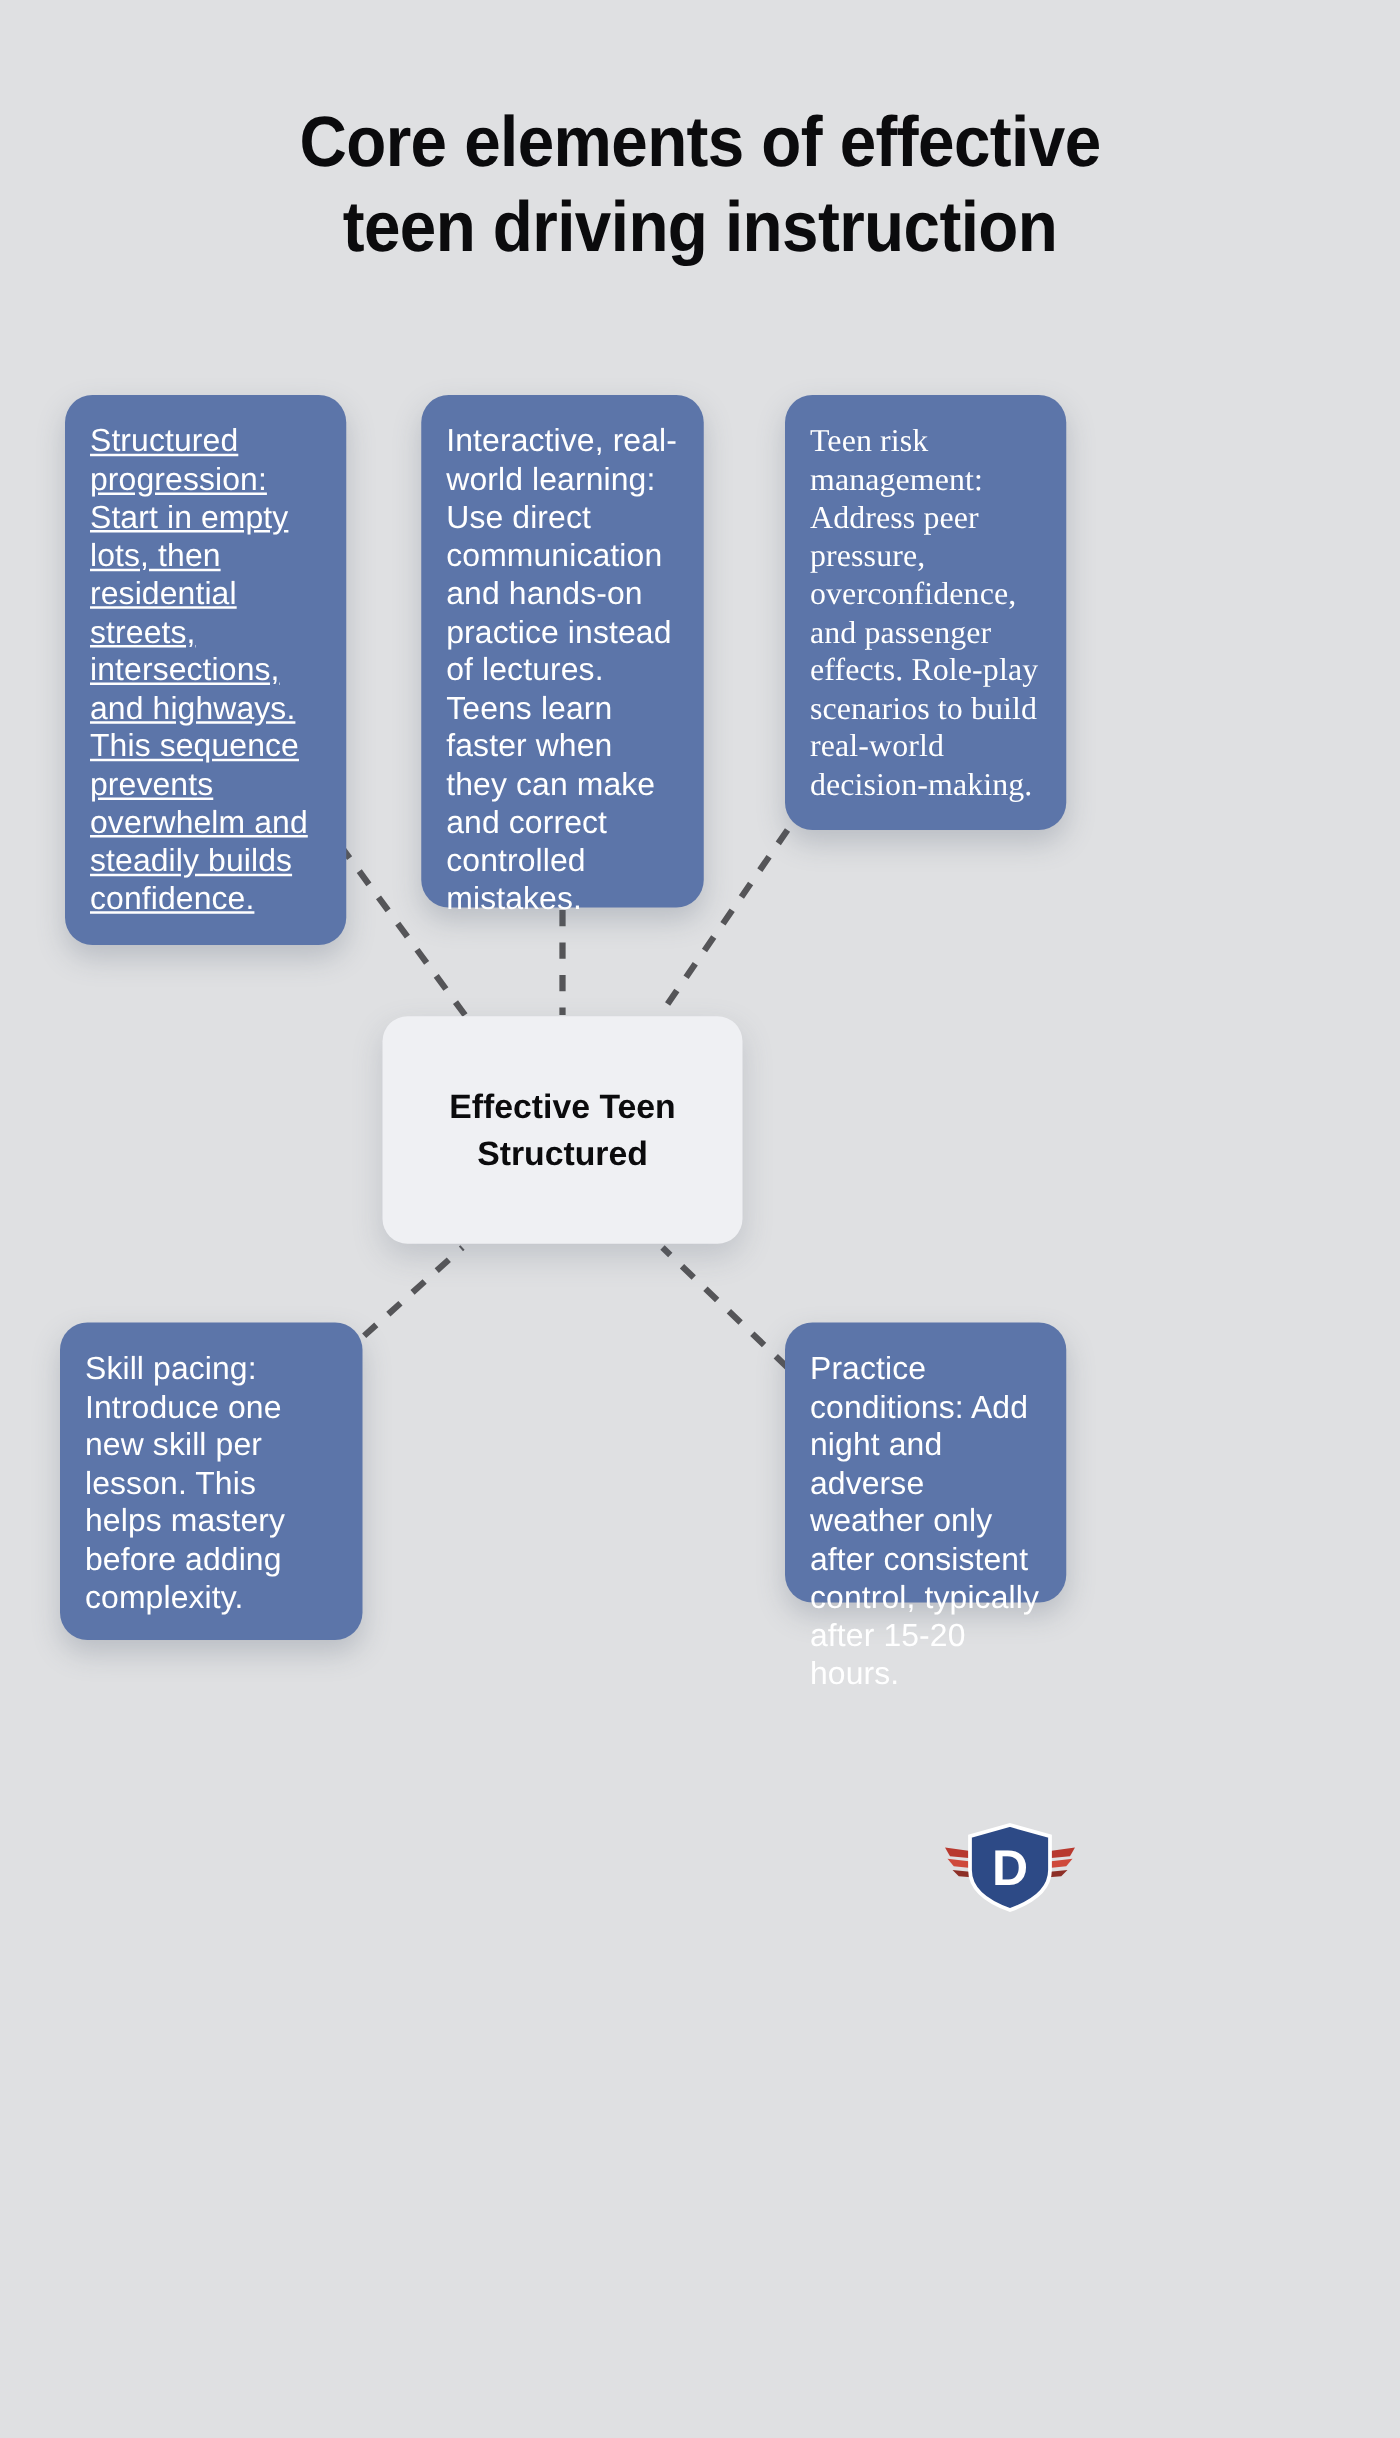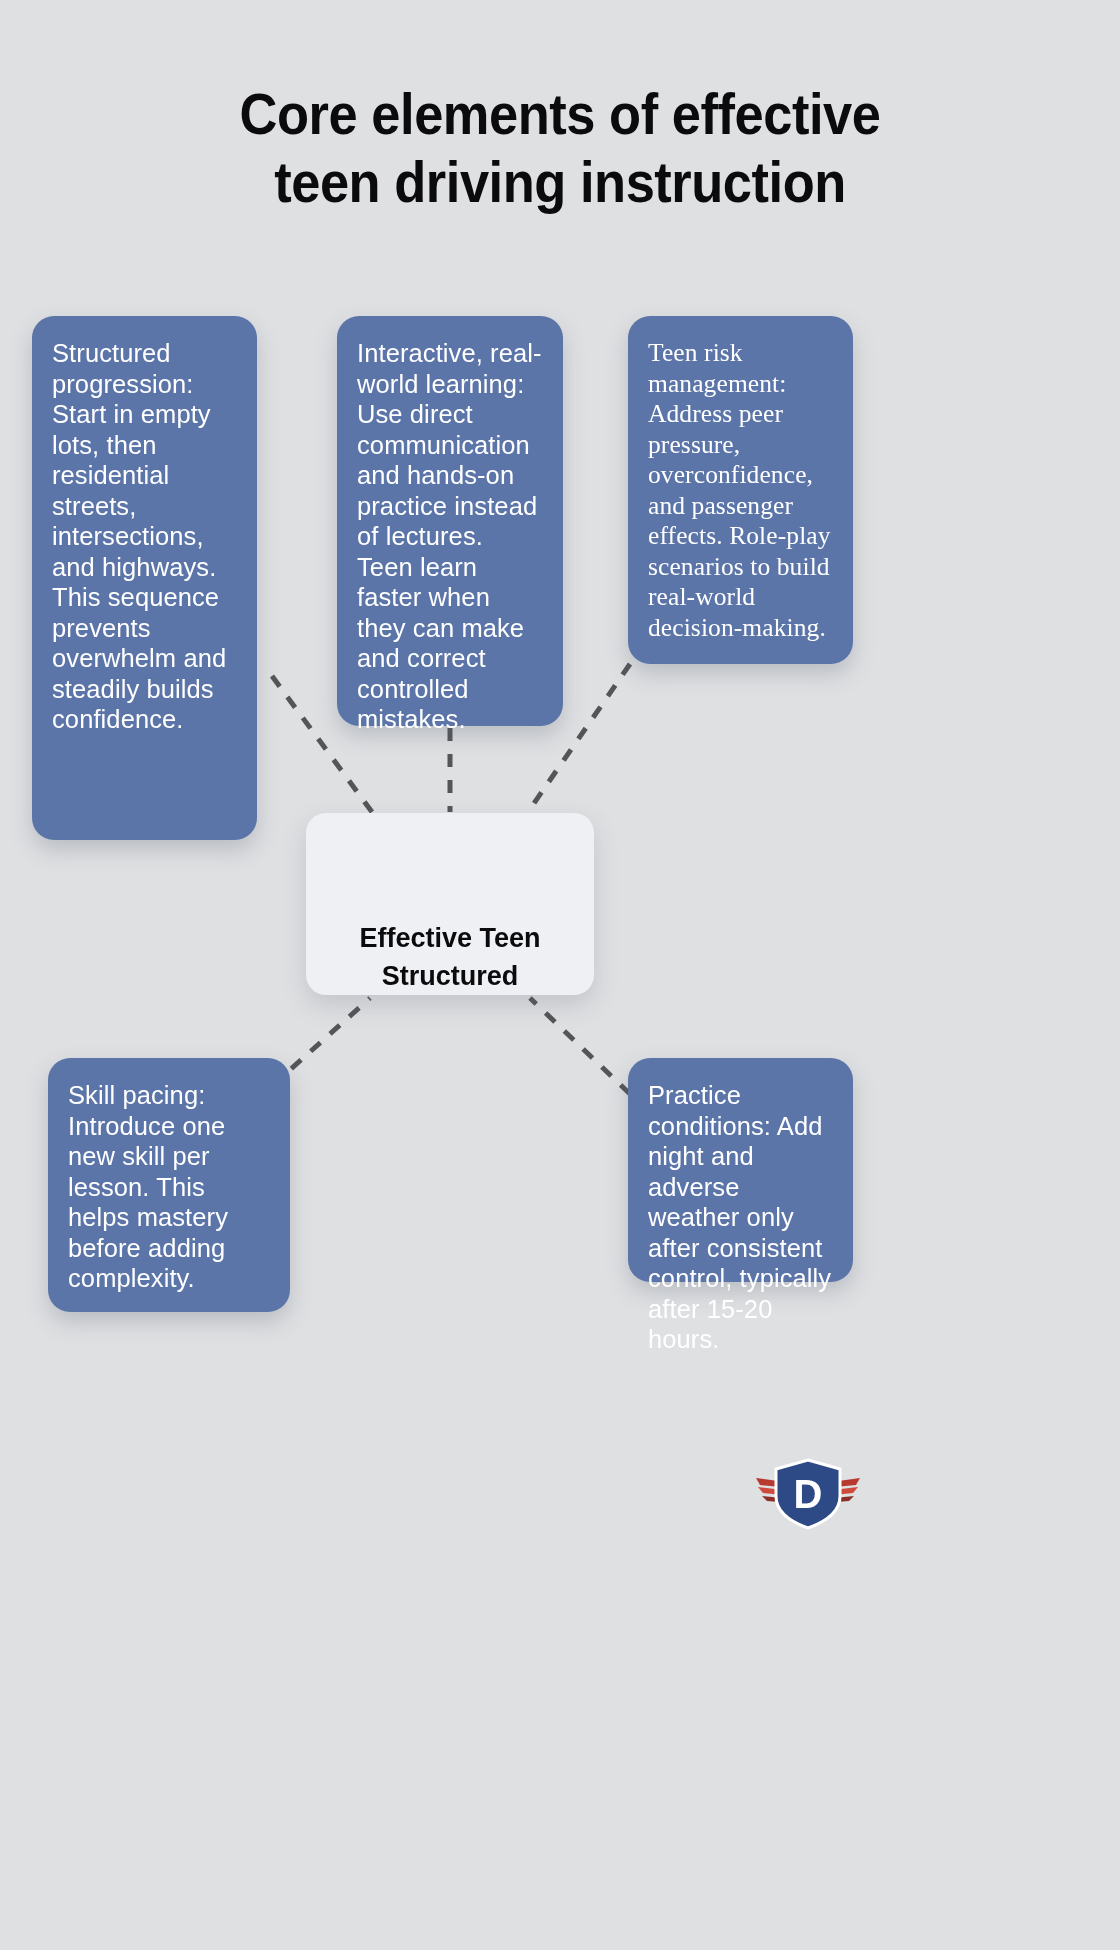--- a/index.html
+++ b/index.html
@@ -37,36 +37,36 @@
     border-radius:22px;
     padding:22px 20px 20px 20px;
     font-size:25.5px;
     line-height:30.5px;
     font-family:"Liberation Sans", sans-serif;
     font-weight:normal;
     box-shadow:0 10px 22px rgba(90,100,120,0.28);
     letter-spacing:0.1px;
   }
 
-  #card-structured{left:32px; top:316px; width:225px; height:524px;}
+  #card-structured{left:52px; top:316px; width:225px; height:440px;text-decoration:underline;}
   #card-interactive{left:337px; top:316px; width:226px; height:410px;}
   #card-risk{left:628px; top:316px; width:225px; height:348px;font-family:Liberation Serif, serif;}
   #card-pacing{left:48px; top:1058px; width:242px; height:254px;}
   #card-conditions{left:628px; top:1058px; width:225px; height:224px;}
 
   .center-node{
     position:absolute;
     left:306px; top:813px;
     width:288px; height:182px;
     box-sizing:border-box;
     background:#eff0f3;
     border-radius:20px;
     box-shadow:0 10px 24px rgba(90,100,120,0.22);
     display:flex;
-    align-items:flex-end;
+    align-items:center;
     justify-content:center;
     text-align:center;
     padding:0 28px;
   }
   .center-node .label{
     font-size:27px;
     line-height:38px;
     font-weight:bold;
     color:#0b0b0d;
     font-family:"Liberation Sans", sans-serif;
@@ -93,21 +93,21 @@
       <line x1="272" y1="676" x2="372" y2="812"></line>
       <line x1="450" y1="728" x2="450" y2="812"></line>
       <line x1="630" y1="664" x2="528" y2="812"></line>
       <line x1="272" y1="1086" x2="370" y2="998"></line>
       <line x1="630" y1="1094" x2="530" y2="998"></line>
     </g>
   </svg>
 
   <div class="card" id="card-structured">Structured progression: Start in empty lots, then residential streets, intersections, and highways. This sequence prevents overwhelm and steadily builds confidence.</div>
 
-  <div class="card" id="card-interactive">Interactive, real-world learning: Use direct communication and hands-on practice instead of lectures. Teen learn faster when they can make and correct controlled mistakes.</div>
+  <div class="card" id="card-interactive">Interactive, real-world learning: Use direct communication and hands-on practice instead of lectures. Teens learn faster when they can make and correct controlled mistakes.</div>
 
   <div class="card" id="card-risk">Teen risk management: Address peer pressure, overconfidence, and passenger effects. Role-play scenarios to build real-world decision-making.</div>
 
   <div class="card" id="card-pacing">Skill pacing: Introduce one new skill per lesson. This helps mastery before adding complexity.</div>
 
   <div class="card" id="card-conditions">Practice conditions: Add night and adverse weather only after consistent control, typically after 15-20 hours.</div>
 
   <div class="center-node">
     <div class="label">
       <span>Effective Teen</span><br>

